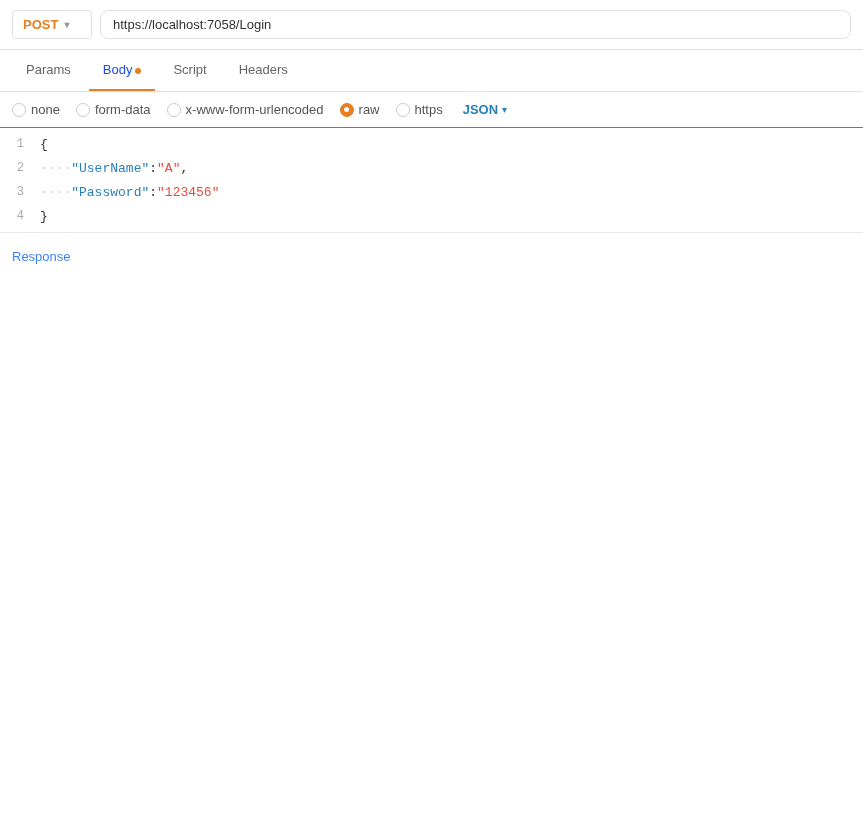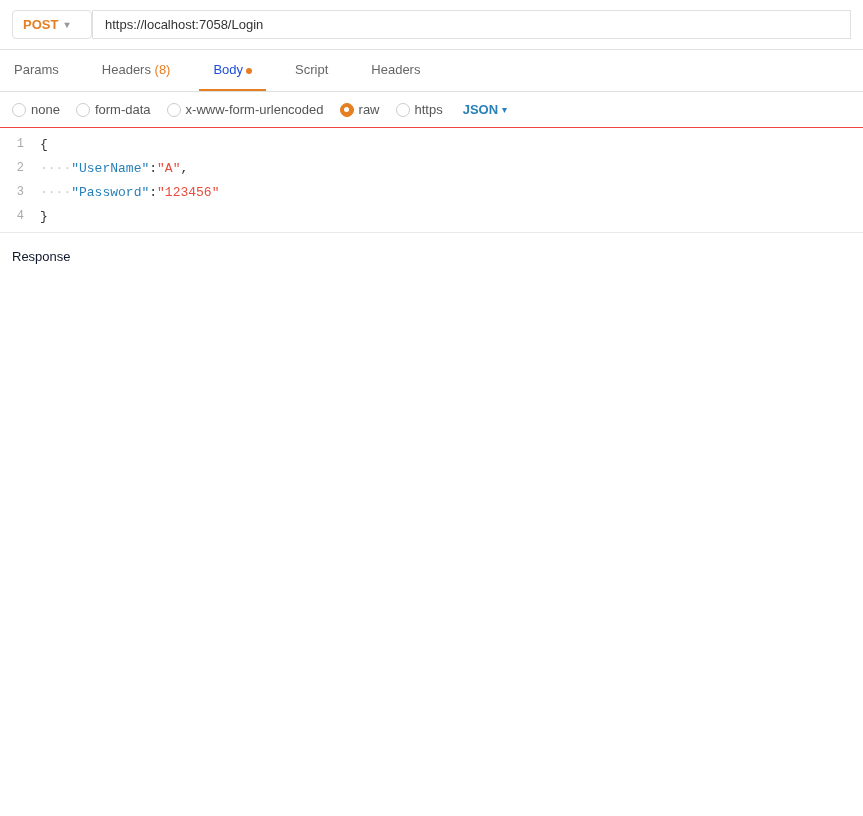--- a/index.html
+++ b/index.html
@@ -9,20 +9,21 @@
       background: #fff;
       color: #333;
     }
 
     
     .url-bar {
       display: flex;
       align-items: center;
       padding: 10px 12px;
       border-bottom: 1px solid #e0e0e0;
+      gap: 8px;
     }
 
     .method-select {
       display: flex;
       align-items: center;
       gap: 6px;
       padding: 6px 10px;
       border: 1px solid #e0e0e0;
       border-radius: 4px;
       cursor: pointer;
@@ -35,32 +36,32 @@
 
     .method-select .chevron {
       font-size: 10px;
       color: #999;
     }
 
     .url-input {
       flex: 1;
       padding: 6px 12px;
       border: 1px solid #e0e0e0;
-      border-radius: 0;
+      border-radius: 8px;
       font-size: 13px;
       color: #333;
       outline: none;
     }
 
     
     .tabs {
       display: flex;
-      padding: 0 0;
+      padding: 0 12px;
       border-bottom: 1px solid #e0e0e0;
-      gap: 15px;
+      gap: 4px;
     }
 
     .tab {
       padding: 12px 14px;
       cursor: pointer;
       color: #666;
       font-size: 13px;
       border-bottom: 2px solid transparent;
       white-space: nowrap;
     }
@@ -180,41 +181,38 @@
     .token-indent { color: #ccc; }
 
     
     .response-section {
       padding: 16px 12px;
     }
 
     .response-label {
       font-size: 13px;
       font-weight: 500;
-      color: #0f172a;
+      color: #3b82f6;
     }
   </style>
 </head>
 <body>
 
 <div class="url-bar">
   <div class="method-select">
     <span>POST</span>
     <span class="chevron">▾</span>
   </div>
   <input class="url-input" type="text" value="https://localhost:7058/Login" style="">
 </div>
 
 <div class="tabs">
   <div class="tab">
     <span>Params</span>
   </div>
-  <div class="tab">
-    <span>Headers <span class="badge">(8)</span></span>
-  </div>
   <div class="tab active">
     <span>Body<span class="dot"></span></span>
   </div>
   <div class="tab">
     <span>Script</span>
   </div>
   <div class="tab">
     <span>Headers</span>
   </div>
 </div>

